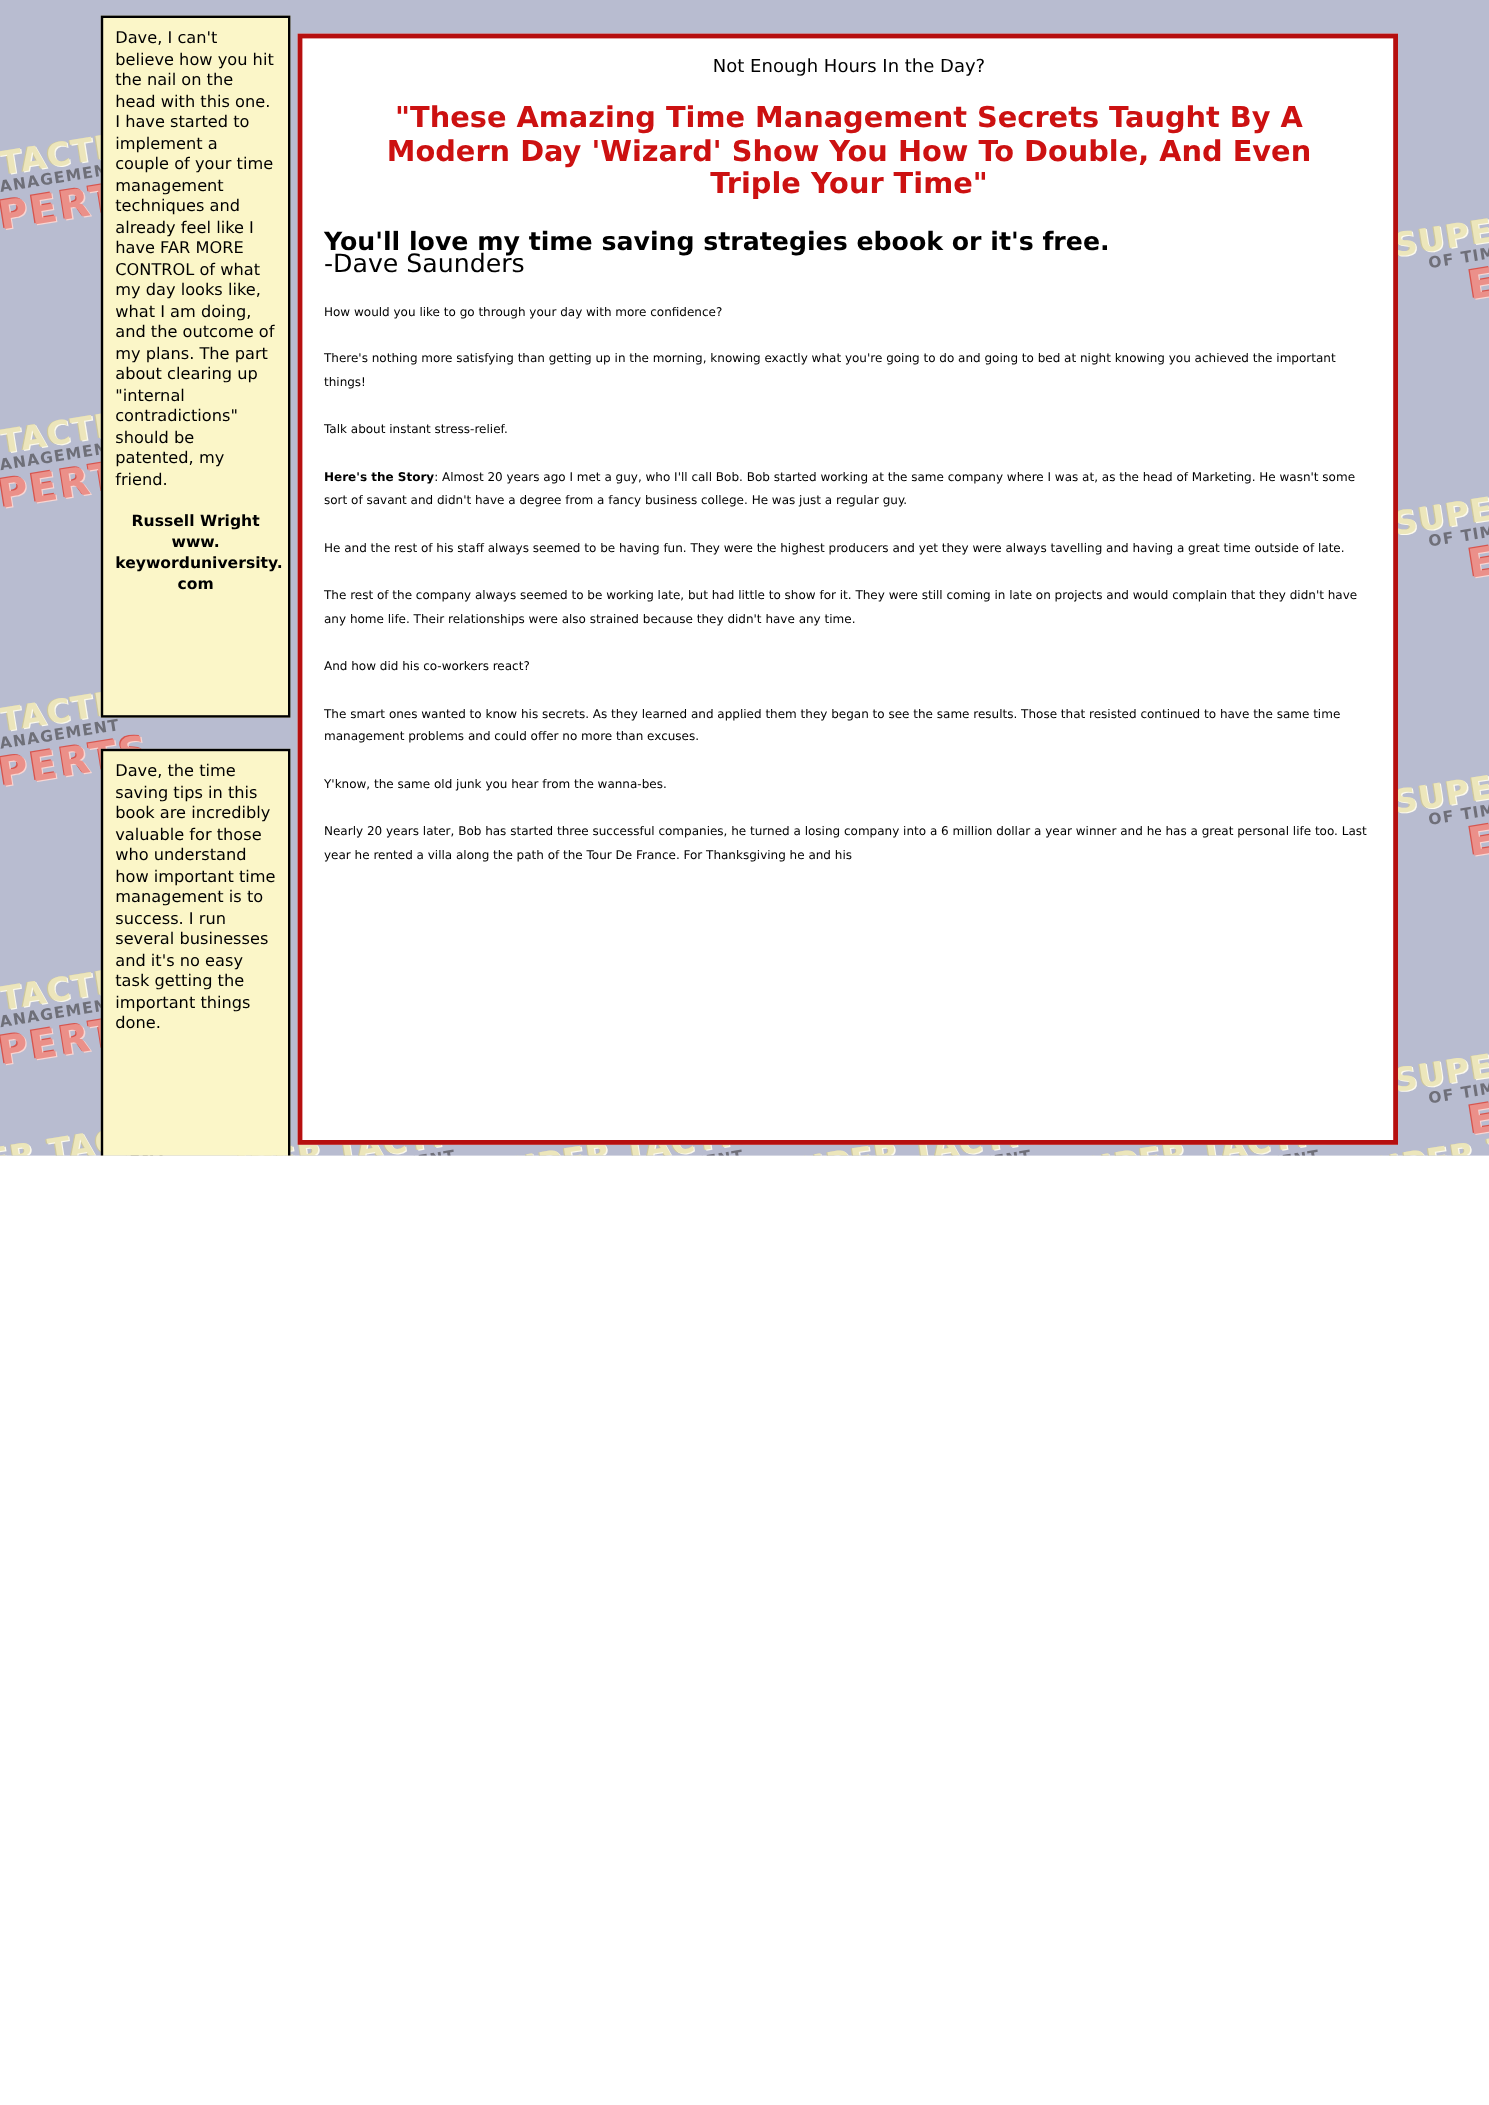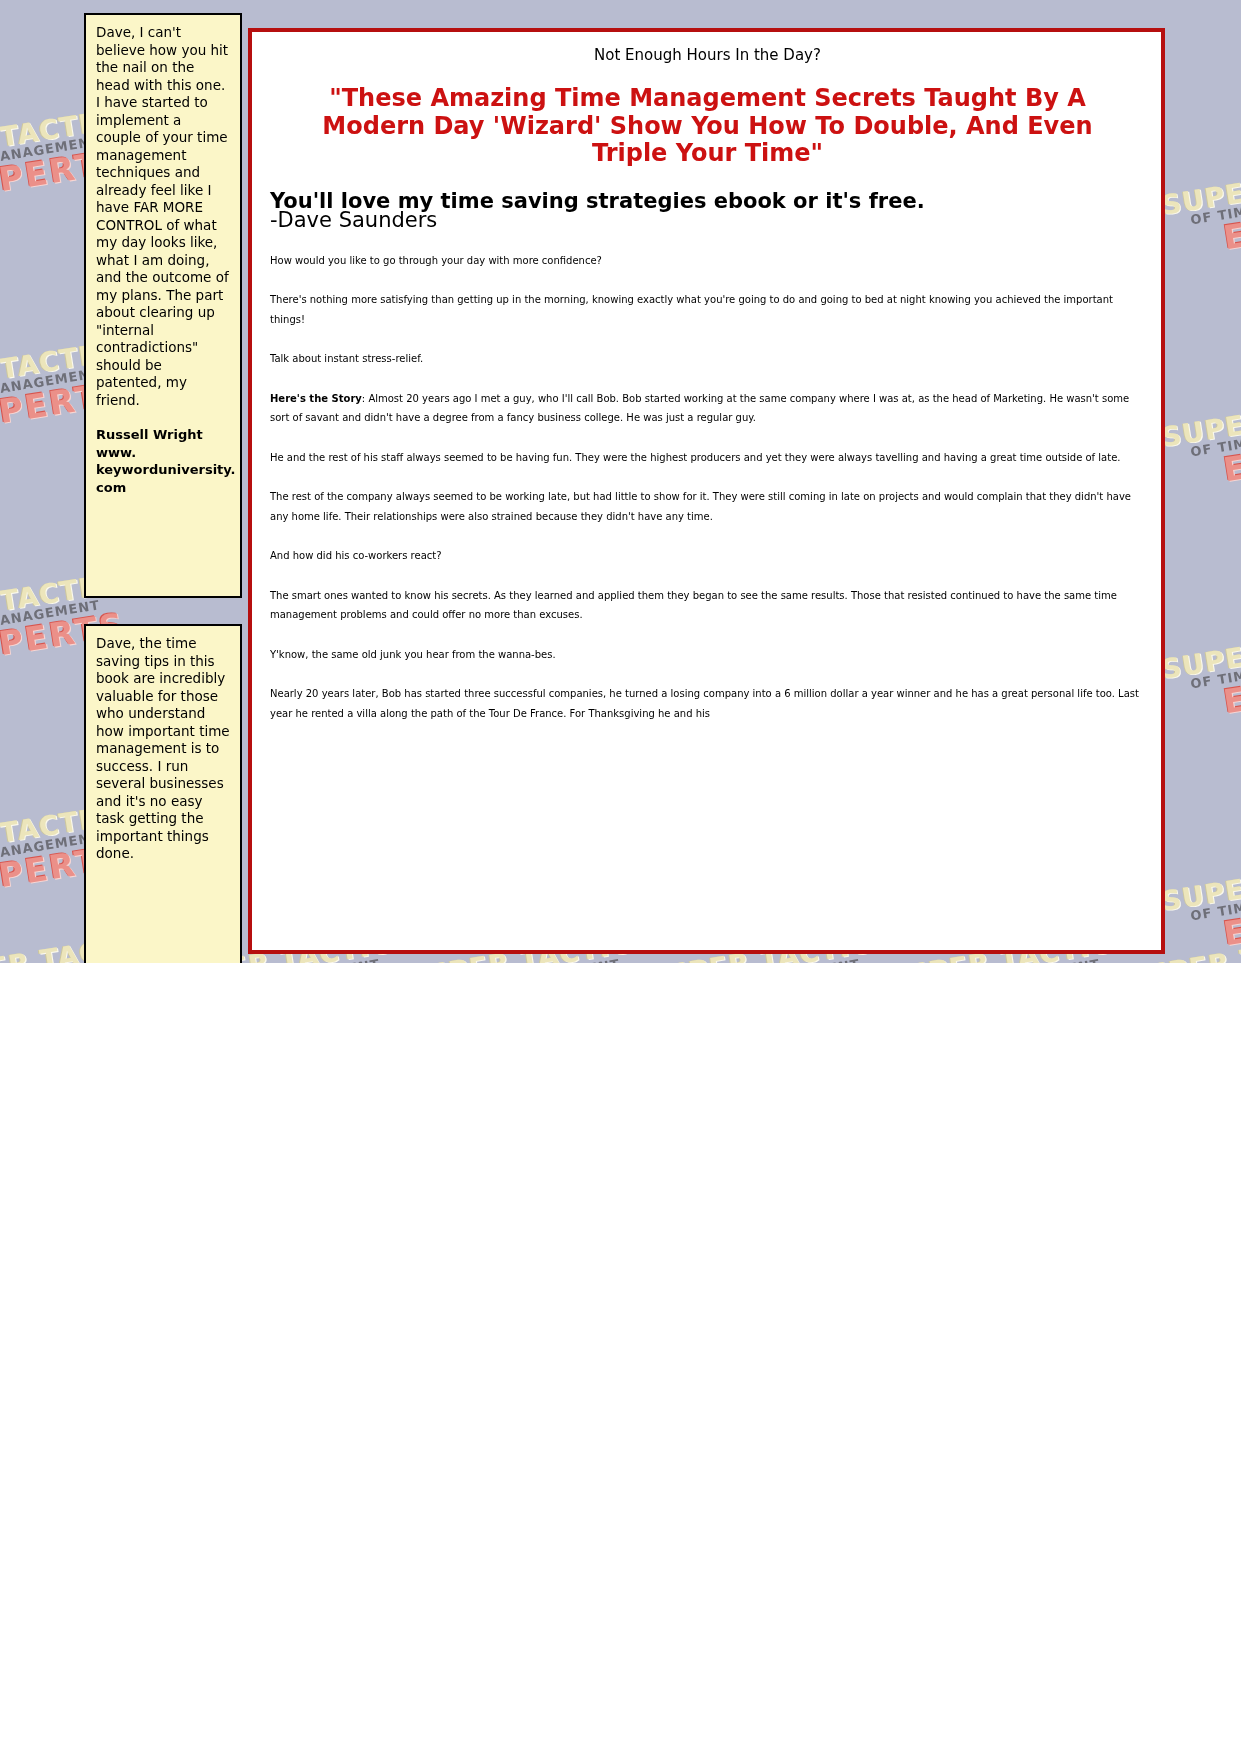--- a/index.html
+++ b/index.html
@@ -43,21 +43,21 @@
   
   .note {
     position: absolute; left: 84px; width: 158px;
     background: #fbf6c8; border: 2px solid #000;
     z-index: 2; overflow: hidden;
     padding: 9px 10px;
     font-size: 13.5px; line-height: 17.5px; color: #000;
   }
   .note-1 { top: 13px; height: 585px; }
   .note-2 { top: 624px; height: 406px; }
-  .sig { margin-top: 17px; text-align: left; }
+  .sig { margin-top: 17px; text-align: center; }
   .sig-name { font-weight: bold; font-size: 13px; }
   .sig-link { font-weight: bold; font-size: 13px; color: #000000; cursor: pointer; }
   
   .letter {
     position: absolute; left: 248px; top: 15px;
     width: 917px; height: 926px;
     background: #ffffff; border: 4px solid #b60f0f;
     z-index: 2; overflow: hidden;
     padding: 11px 16px 0 18px;
     margin-top: 13px;

